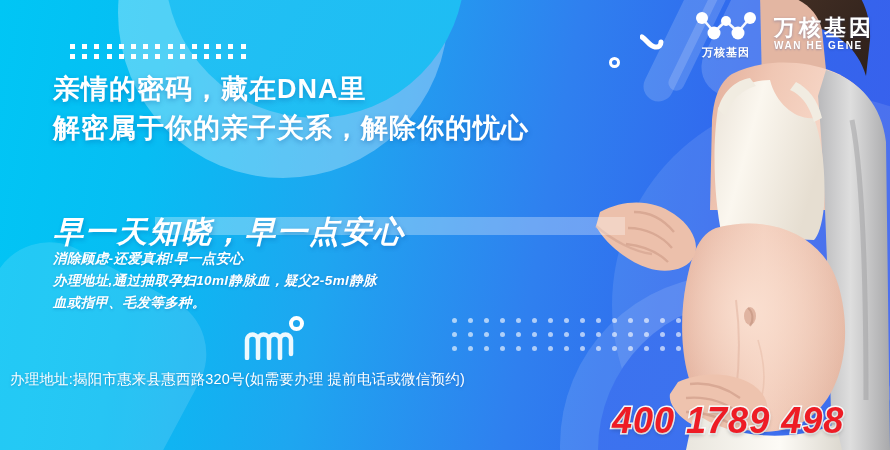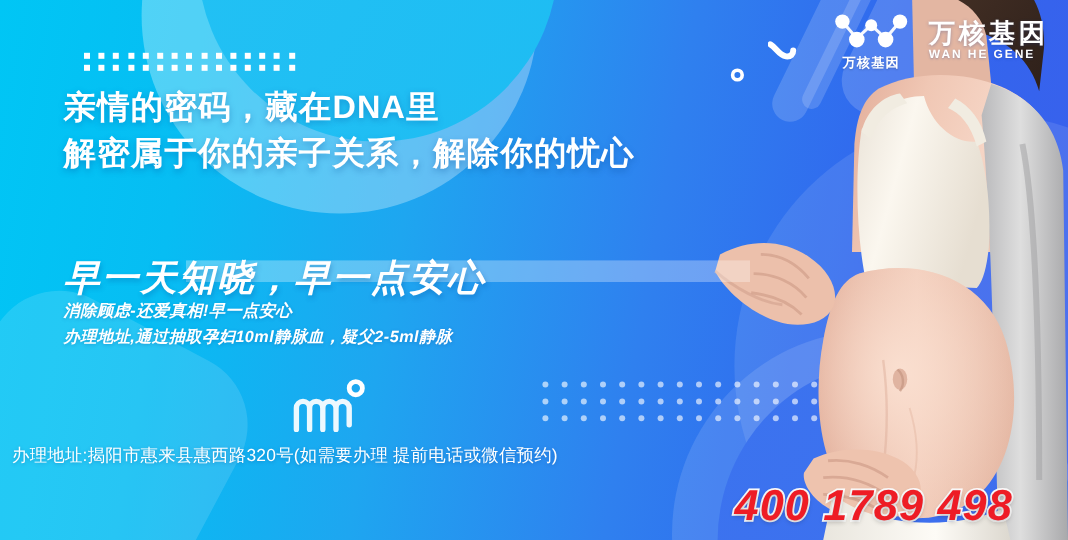--- a/index.html
+++ b/index.html
@@ -390,19 +390,20 @@
   </div>
 
   <div id="subhead">
     <div class="bar"></div>
     <div class="txt">早一天知晓，早一点安心</div>
   </div>
 
   <div id="body-copy">
     <div class="bline">消除顾虑-还爱真相!早一点安心</div>
     <div class="bline">办理地址,通过抽取孕妇10ml静脉血，疑父2-5ml静脉</div>
+    <div class="bline">血或指甲、毛发等多种。</div>
   </div>
 
   <div id="address">办理地址:揭阳市惠来县惠西路320号(如需要办理 提前电话或微信预约)</div>
 
   <div id="phone">400 1789 498</div>
 
 </div>
 
 </body></html>

